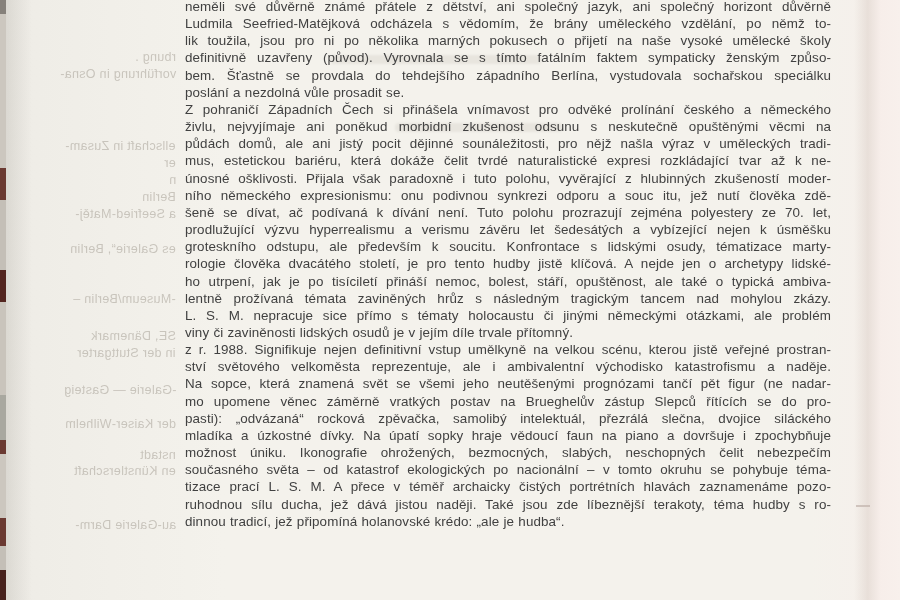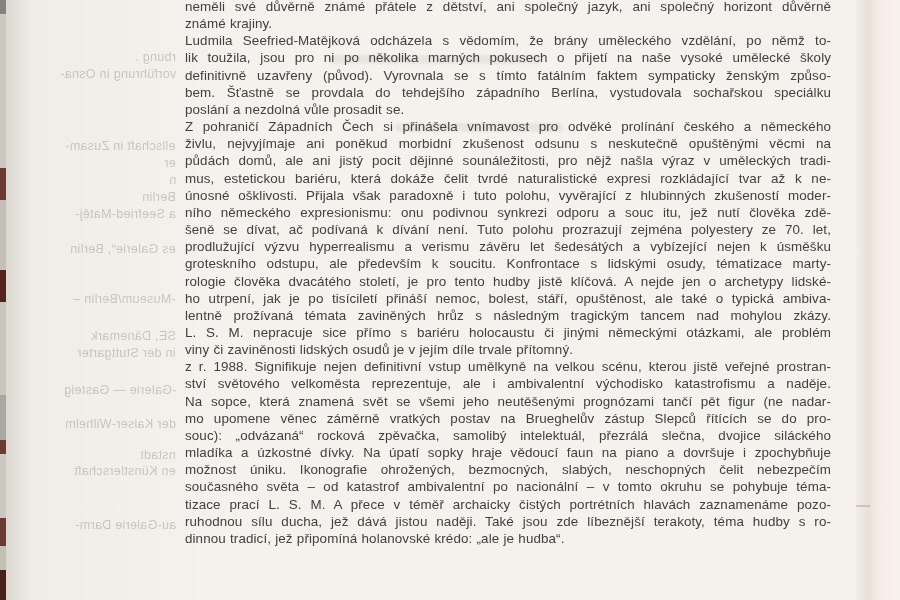--- a/index.html
+++ b/index.html
@@ -74,48 +74,47 @@
       <div style="top: 448px;">nstadt</div>
       <div style="top: 464px;">en Künstlerschaft</div>
       <div style="top: 518px;">au-Galerie Darm-</div>
     </div>
 
   <div class="smudge" style="left:330px;top:55px;width:212px;"></div>
   <div class="smudge" style="left:395px;top:123px;width:168px;"></div>
 
   <div class="text-col">
       <div>neměli své důvěrně známé přátele z dětství, ani společný jazyk, ani společný horizont důvěrně</div>
-      <div class="end">známé krajiny.</div>
       <div>Ludmila Seefried-Matějková odcházela s vědomím, že brány uměleckého vzdělání, po němž to-</div>
       <div>lik toužila, jsou pro ni po několika marných pokusech o přijetí na naše vysoké umělecké školy</div>
       <div>definitivně uzavřeny (původ). Vyrovnala se s tímto fatálním faktem sympaticky ženským způso-</div>
       <div>bem. Šťastně se provdala do tehdejšího západního Berlína, vystudovala sochařskou speciálku</div>
       <div class="end">poslání a nezdolná vůle prosadit se.</div>
       <div>Z pohraničí Západních Čech si přinášela vnímavost pro odvěké prolínání českého a německého</div>
       <div>živlu, nejvyjímaje ani poněkud morbidní zkušenost odsunu s neskutečně opuštěnými věcmi na</div>
       <div>půdách domů, ale ani jistý pocit dějinné sounáležitosti, pro nějž našla výraz v uměleckých tradi-</div>
       <div>mus, estetickou bariéru, která dokáže čelit tvrdé naturalistické expresi rozkládající tvar až k ne-</div>
       <div>únosné ošklivosti. Přijala však paradoxně i tuto polohu, vyvěrající z hlubinných zkušeností moder-</div>
       <div>ního německého expresionismu: onu podivnou synkrezi odporu a souc itu, jež nutí člověka zdě-</div>
       <div>šeně se dívat, ač podívaná k dívání není. Tuto polohu prozrazují zejména polyestery ze 70. let,</div>
       <div>prodlužující výzvu hyperrealismu a verismu závěru let šedesátých a vybízející nejen k úsměšku</div>
       <div>groteskního odstupu, ale především k soucitu. Konfrontace s lidskými osudy, tématizace marty-</div>
       <div>rologie člověka dvacátého století, je pro tento hudby jistě klíčová. A nejde jen o archetypy lidské-</div>
       <div>ho utrpení, jak je po tisíciletí přináší nemoc, bolest, stáří, opuštěnost, ale také o typická ambiva-</div>
       <div>lentně prožívaná témata zaviněných hrůz s následným tragickým tancem nad mohylou zkázy.</div>
-      <div>L. S. M. nepracuje sice přímo s bariéru holocaustu či jinými německými otázkami, ale problém</div>
+      <div>L. S. M. nepracuje sice přímo s tématy holocaustu či jinými německými otázkami, ale problém</div>
       <div class="end">viny či zaviněnosti lidských osudů je v jejím díle trvale přítomný.</div>
       <div>z r. 1988. Signifikuje nejen definitivní vstup umělkyně na velkou scénu, kterou jistě veřejné prostran-</div>
       <div>ství světového velkoměsta reprezentuje, ale i ambivalentní východisko katastrofismu a naděje.</div>
       <div>Na sopce, která znamená svět se všemi jeho neutěšenými prognózami tančí pět figur (ne nadar-</div>
       <div>mo upomene věnec záměrně vratkých postav na Brueghelův zástup Slepců řítících se do pro-</div>
-      <div>souc): „odvázaná“ rocková zpěvačka, samolibý intelektuál, přezrálá slečna, dvojice siláckého</div>
+      <div>pasti): „odvázaná“ rocková zpěvačka, samolibý intelektuál, přezrálá slečna, dvojice siláckého</div>
       <div>mladíka a úzkostné dívky. Na úpatí sopky hraje vědoucí faun na piano a dovršuje i zpochybňuje</div>
       <div>možnost úniku. Ikonografie ohrožených, bezmocných, slabých, neschopných čelit nebezpečím</div>
-      <div>současného světa – od katastrof ambivalentní po nacionální – v tomto okruhu se pohybuje téma-</div>
+      <div>současného světa – od katastrof ekologických po nacionální – v tomto okruhu se pohybuje téma-</div>
       <div>tizace prací L. S. M. A přece v téměř archaicky čistých portrétních hlavách zaznamenáme pozo-</div>
       <div>ruhodnou sílu ducha, jež dává jistou naději. Také jsou zde líbeznější terakoty, téma hudby s ro-</div>
       <div class="end">dinnou tradicí, jež připomíná holanovské krédo: „ale je hudba“.</div>
     </div>
 
   <div class="right-edge"></div>
   <div class="edge-tick"></div>
 
 </div>
 

